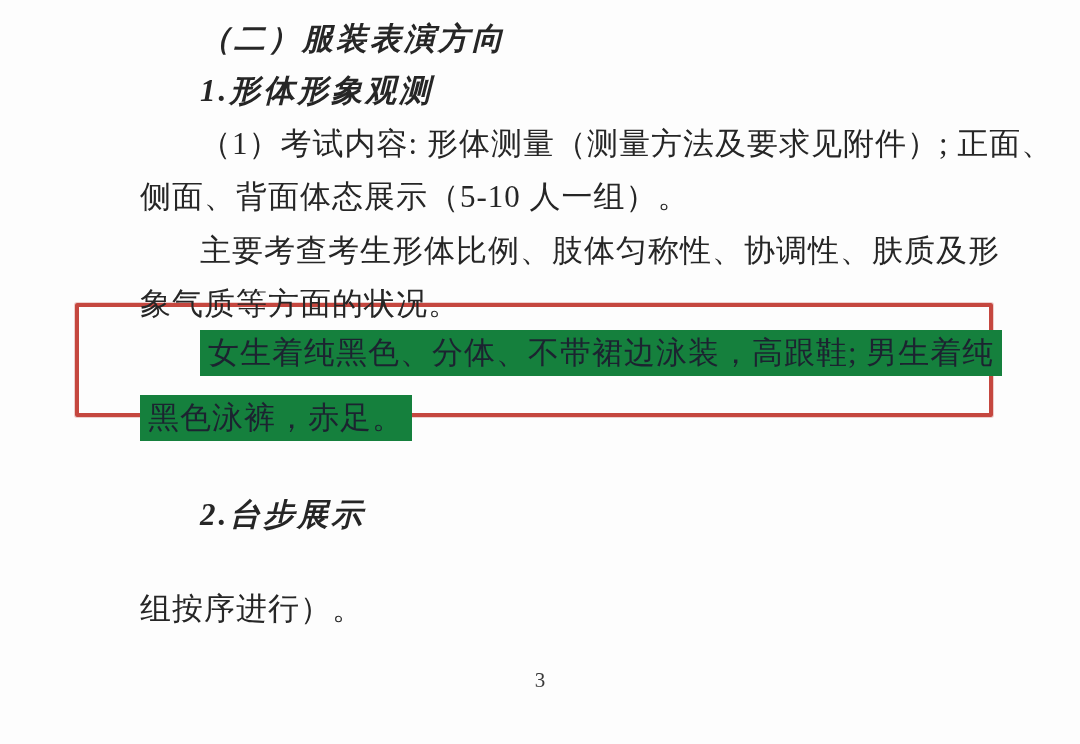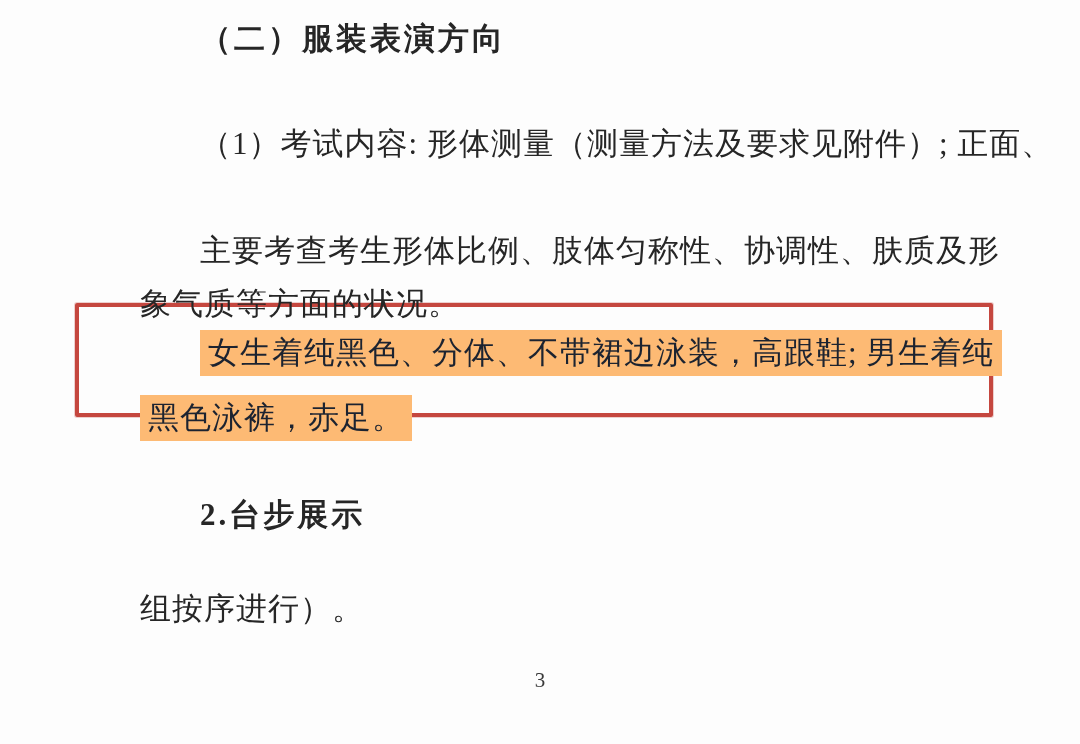--- a/index.html
+++ b/index.html
@@ -22,23 +22,23 @@
     right: 110px;
     height: 46px;
     line-height: 46px;
     font-size: 31px;
     letter-spacing: 1px;
     white-space: nowrap;
   }
   .indent { text-indent: 60px; }
   .bold { font-weight: bold; }
   .b { font-weight: normal; }
-  .heading { letter-spacing: 3px; }
+  .heading { letter-spacing: 3px; font-style: italic; }
   .hl {
-    background: #fdba74;
+    background: #15803d;
     color: #1c2330;
     padding: 5px 8px 6px 8px;
   }
   .annotation-box {
     position: absolute;
     left: 75px;
     top: 303px;
     width: 910px;
     height: 106px;
     border: 4px solid #c5473f;
@@ -60,25 +60,27 @@
 </style>
 </head>
 <body>
 
 <div class="page">
 
   <div class="annotation-box"></div>
 
   <div class="line indent bold heading" style="top:16px">（二）服装表演方向</div>
 
+  <div class="line indent bold heading" style="top:68px">1.形体形象观测</div>
 
   <div class="line indent" style="top:121px">
     <span class="b">（1）考试内容:</span><span> 形体测量（测量方法及要求见附件）; 正面、</span>
   </div>
 
+  <div class="line" style="top:174px">侧面、背面体态展示（5-10 人一组）。</div>
 
   <div class="line indent" style="top:228px">主要考查考生形体比例、肢体匀称性、协调性、肤质及形</div>
 
   <div class="line" style="top:281px">象气质等方面的状况。</div>
 
   <div class="line indent" style="top:330px">
     <span class="hl">女生着纯黑色、分体、不带裙边泳装，高跟鞋; 男生着纯</span>
   </div>
 
   <div class="line" style="top:395px">

